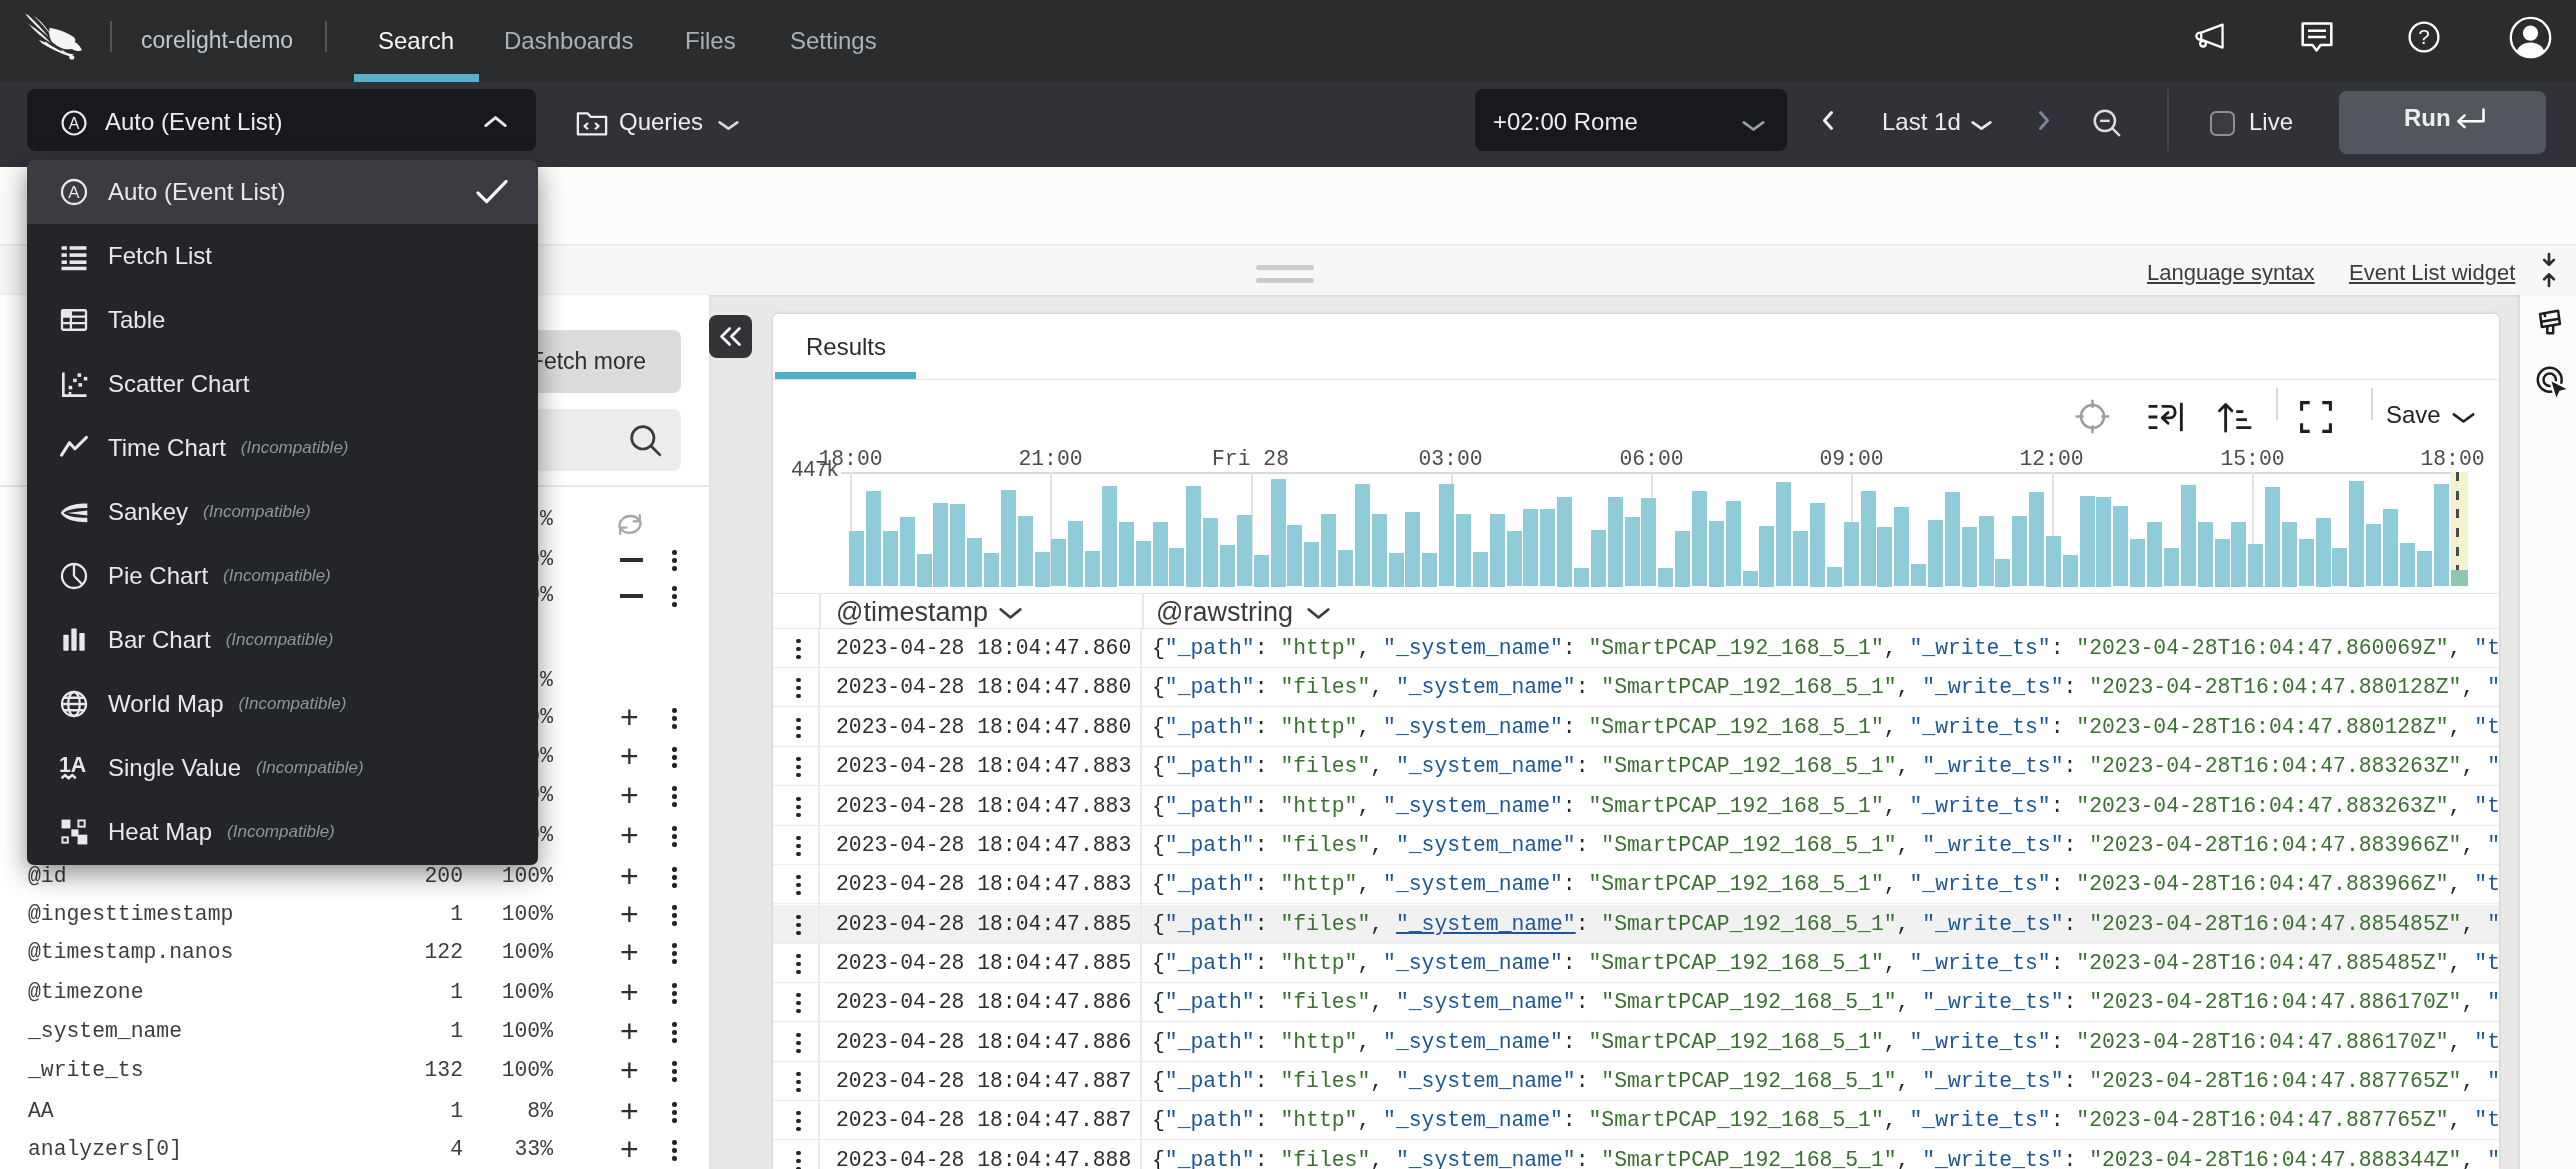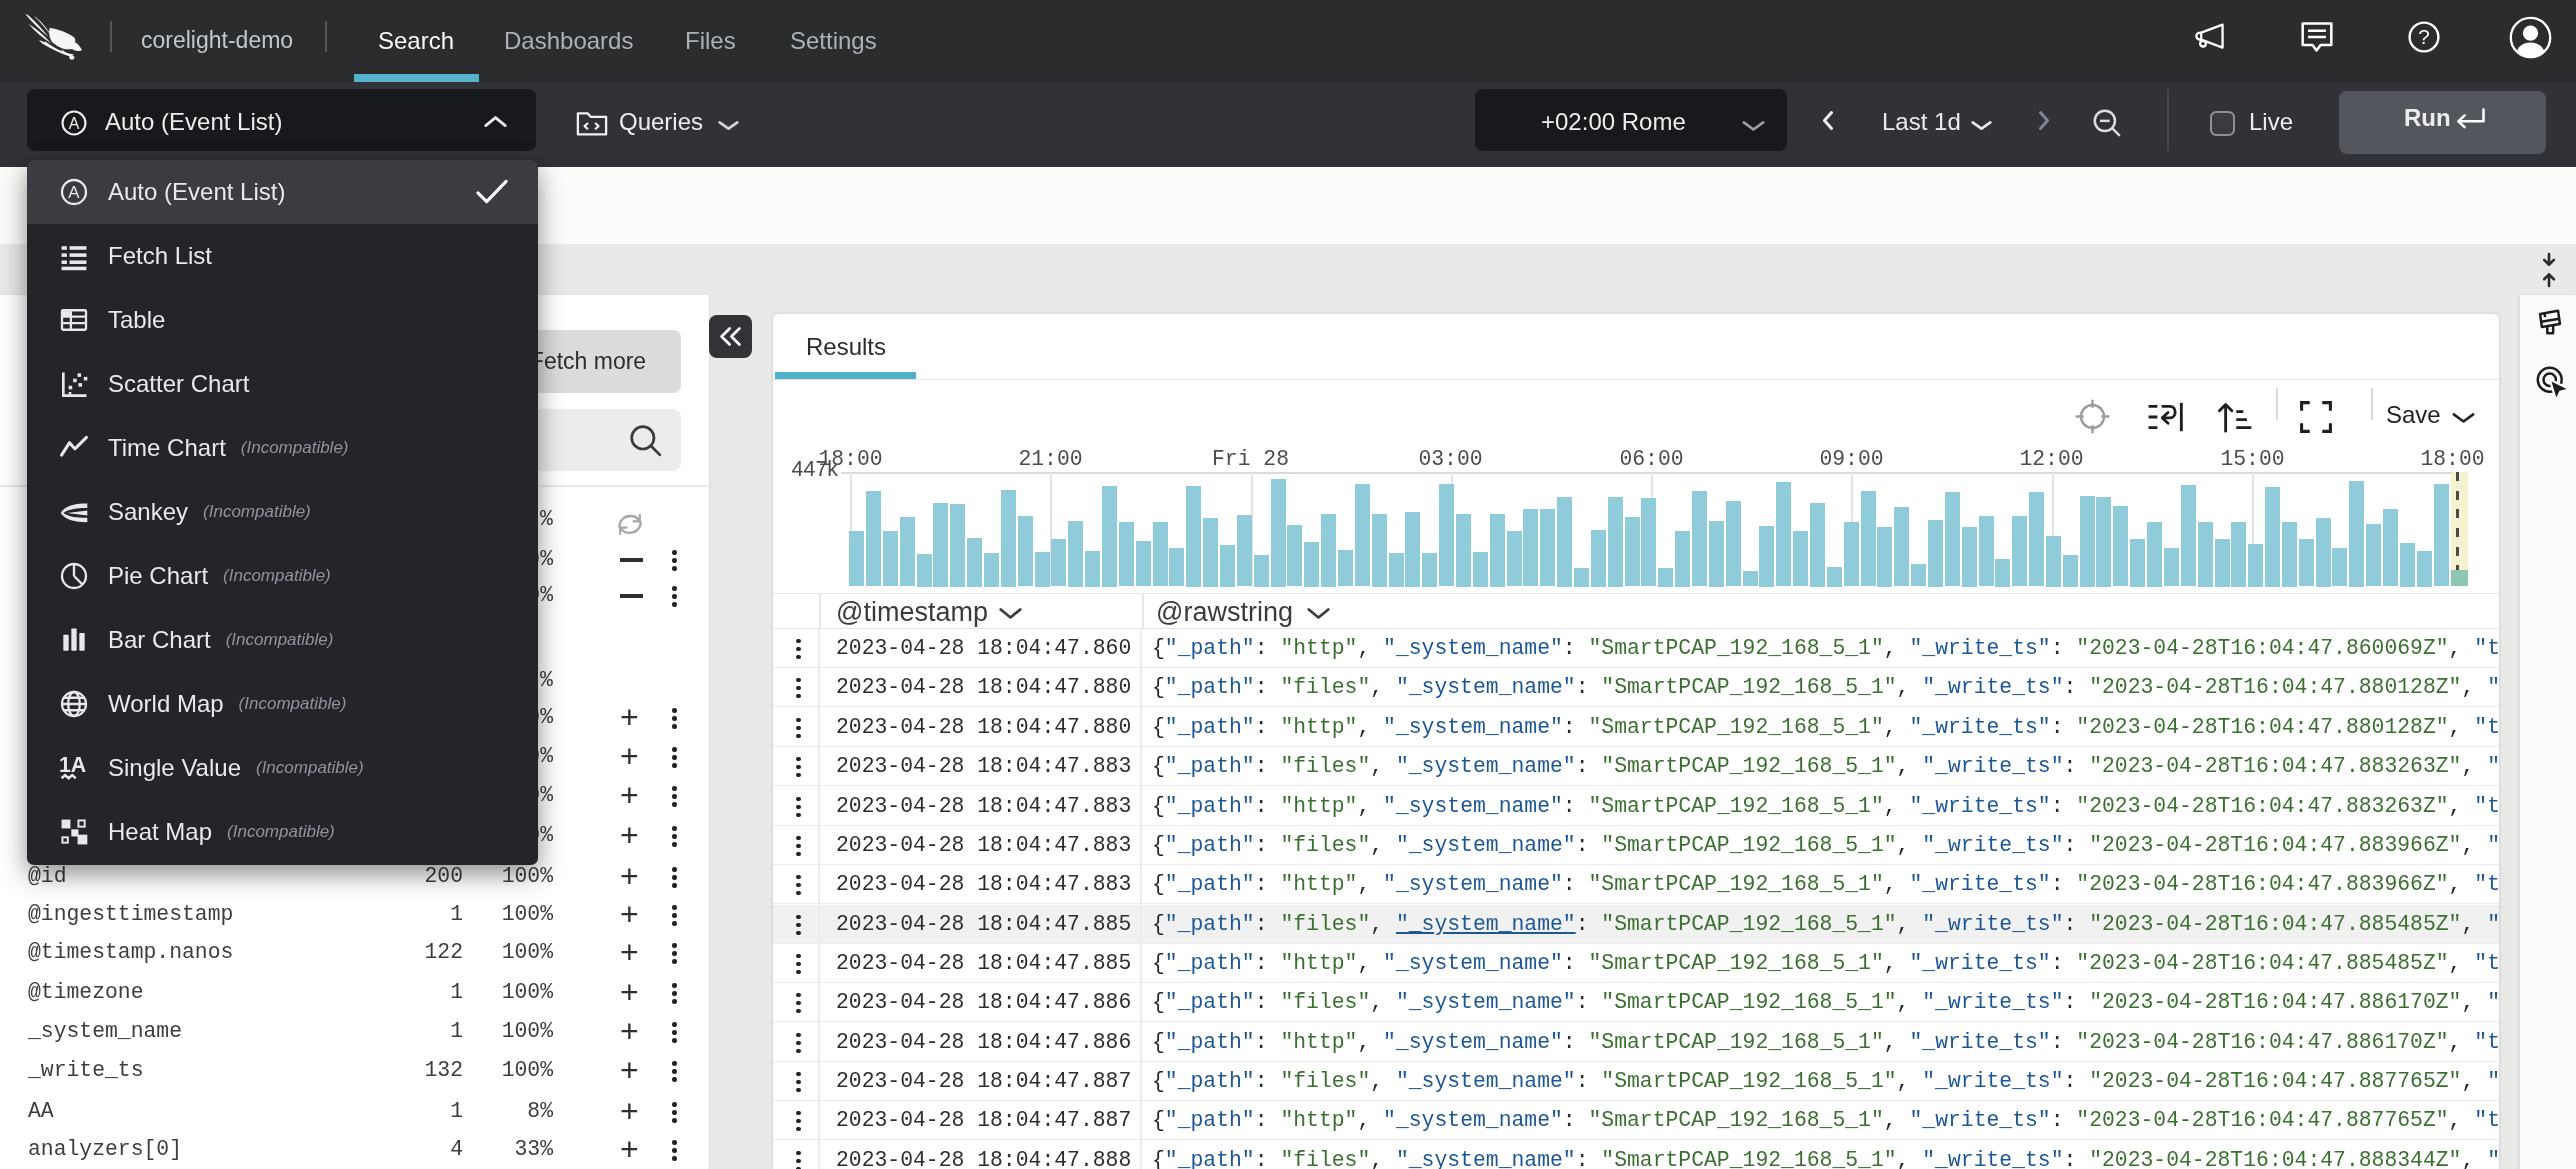--- a/index.html
+++ b/index.html
@@ -134,21 +134,21 @@
     <div class="abs" style="left:575px;top:26px;"><svg width="34" height="30" viewBox="0 0 38 34" fill="none" stroke="#f0f0f0" stroke-width="2.6" stroke-linejoin="round">
 <path d="M3 6 H14 L17.5 10 H35 V30 H3 Z"></path>
 <path d="M14.5 17 L10.5 20.5 L14.5 24 M22.5 17 L26.5 20.5 L22.5 24" stroke-width="2.4"></path>
 </svg></div>
     <div class="qtext" style="left:619px;top:26px;">Queries</div>
     <div class="abs" style="left:716px;top:36px;"><svg width="25" height="14.2" viewBox="0 0 28 16" fill="none" stroke="#d5d6d8" stroke-width="3" stroke-linecap="round" stroke-linejoin="round">
           <path d="M4 5 L14.0 12 L24 5"></path>
         </svg></div>
 
     <div class="qselect" style="left:1475px;width:312px;"></div>
-    <div class="qtext" style="left:1493px;top:26px;margin-left:48px;">+02:00 Rome</div>
+    <div class="qtext" style="left:1493px;top:26px;">+02:00 Rome</div>
     <div class="abs" style="left:1740px;top:36px;"><svg width="27" height="15" viewBox="0 0 30 17" fill="none" stroke="#9aa0a8" stroke-width="3" stroke-linecap="round" stroke-linejoin="round">
           <path d="M4 5 L15.0 13 L26 5"></path>
         </svg></div>
 
     <div class="abs" style="left:1819px;top:27px;"><svg width="18" height="23" viewBox="0 0 20 26" fill="none" stroke="#f0f0f0" stroke-width="3.4" stroke-linecap="round" stroke-linejoin="round">
           <path d="M14 4 L6 13 L14 22"></path>
         </svg></div>
     <div class="qtext" style="left:1882px;top:26px;">Last 1d</div>
     <div class="abs" style="left:1969px;top:36px;"><svg width="25" height="14.2" viewBox="0 0 28 16" fill="none" stroke="#e8e8e8" stroke-width="3" stroke-linecap="round" stroke-linejoin="round">
           <path d="M4 5 L14.0 12 L24 5"></path>
@@ -167,20 +167,26 @@
     <div class="qtext" style="left:2249px;top:26px;">Live</div>
     <div class="runbtn"></div>
     <div class="qtext" style="left:2404px;top:22px;font-weight:bold;">Run</div>
     <div class="abs" style="left:2452px;top:24px;"><svg width="36" height="27" viewBox="0 0 40 30" fill="none" stroke="#fff" stroke-width="2.8" stroke-linejoin="round" stroke-linecap="round">
 <path d="M35 4 V17 H8"></path>
 <path d="M14 10.5 L7 17 L14 23.5"></path>
 </svg></div>
   </div>
 
   <div class="whiteband"></div>
+  <div class="toolband">
+    <div class="h1"></div>
+      <div class="h2"></div>
+    <div class="linku" style="left:2147px;">Language syntax</div>
+    <div class="linku" style="left:2349px;">Event List widget</div>
+  </div>
   <div class="abs" style="left:2534px;top:252px;"><svg width="30" height="36" viewBox="0 0 34 40" fill="none" stroke="#2e2e2e" stroke-width="3" stroke-linecap="round" stroke-linejoin="round">
 <path d="M17 2 V14 M17 14 L11.5 8.5 M17 14 L22.5 8.5"></path>
 <path d="M17 38 V25 M17 25 L11.5 30.5 M17 25 L22.5 30.5"></path>
 </svg></div>
 
   <div class="lpanel">
     <div class="fetchbtn">Fetch more</div>
     <div class="searchbox"></div>
     <div class="abs" style="left:625px;top:125px;"><svg width="41" height="41" viewBox="0 0 46 46" fill="none" stroke="#3a3a3a" stroke-width="3">
 <circle cx="20" cy="20" r="12.5"></circle>

